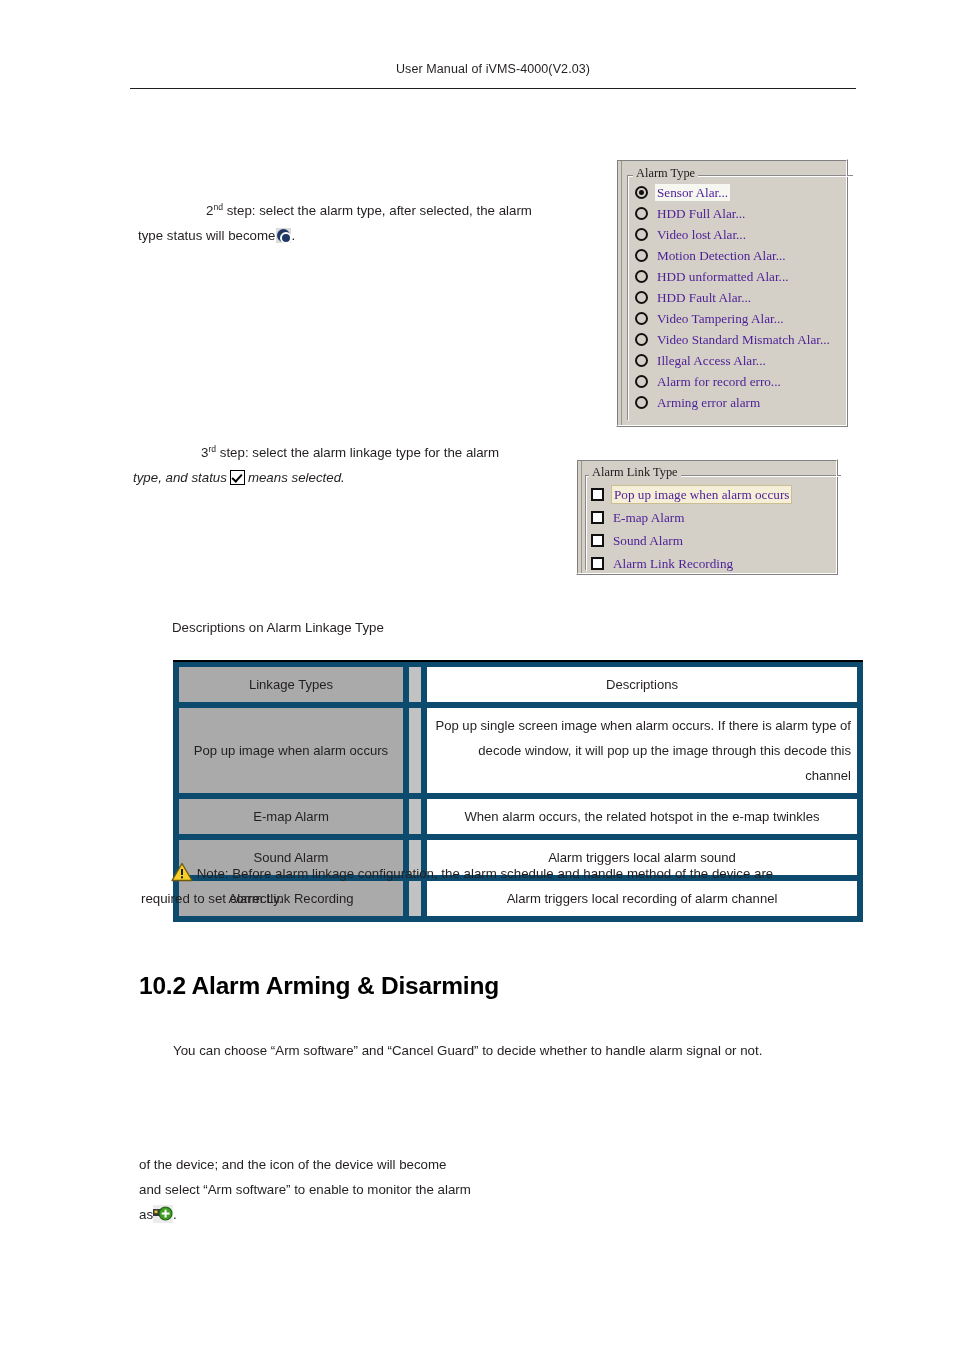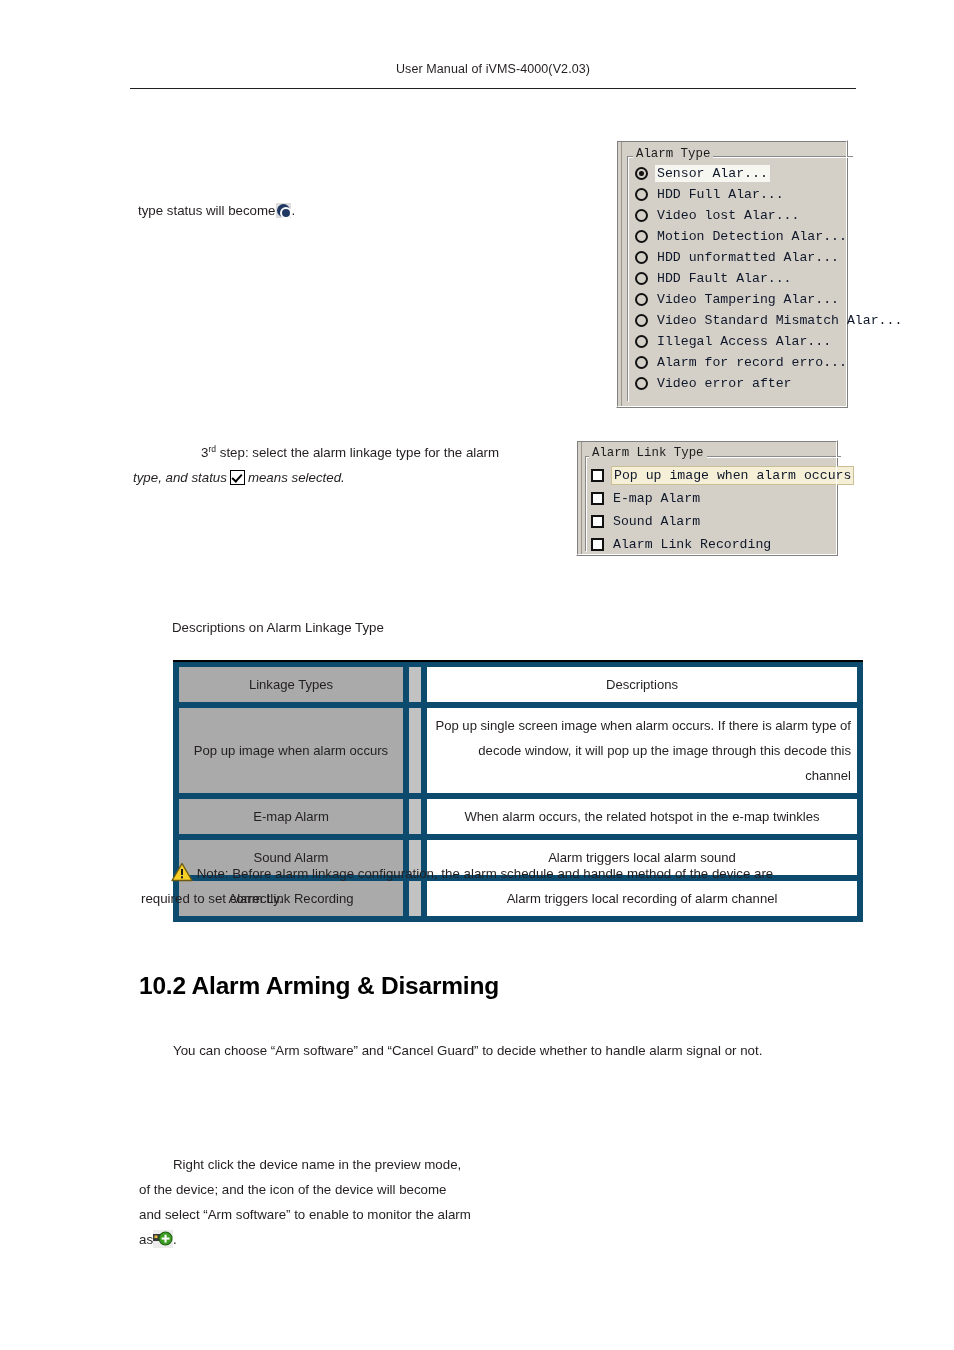--- a/index.html
+++ b/index.html
@@ -98,21 +98,22 @@
     background: #ececec;
   }
 
   
   .win-panel {
     position: absolute;
     background: #d4d0c8;
     border: 1px solid #ffffff;
     border-right-color: #808080;
     border-bottom-color: #808080;
-    font-family: Liberation Mono, monospace;
+    font-family: Liberation Serif, serif;
+    margin-top: 19px;
   }
   .win-panel .outer-edge {
     position: absolute;
     left: 0; top: 0; right: 0; bottom: 0;
     border: 1px solid #808080;
     border-right-color: #ffffff;
     border-bottom-color: #ffffff;
     pointer-events: none;
   }
   .panel-left-rail {
@@ -144,21 +145,21 @@
 
   .opt-row {
     position: absolute;
     display: flex;
     align-items: center;
     height: 21px;
     white-space: nowrap;
   }
   .opt-label {
     font-size: 13.2px;
-    color: #0f172a;
+    color: #4c1d95;
     padding: 0 2px;
     line-height: 17px;
   }
 
   
   .radio-g {
     width: 13px; height: 13px;
     border-radius: 50%;
     border: 2.2px solid #111;
     background: #d4d0c8;
@@ -227,20 +228,23 @@
     color: #000;
   }
 </style>
 </head>
 <body>
 
 <div class="page-header">User Manual of iVMS-4000(V2.03)</div>
 <div class="header-rule"></div>
 
 <div class="para" style="left:172px; top:198px; width:390px;">
+  <span class="indent" style="display:block;">
+    <span>2</span><sup>nd</sup><span> step: select the alarm type, after selected, the alarm</span>
+  </span>
   <span style="display:block; margin-left:-34px;">
     <span>type status will become</span><span class="inline-radio"></span><span>.</span>
   </span>
 </div>
 
 <div class="win-panel" style="left:616px; top:140px; width:232px; height:268px;">
   <div class="panel-left-rail"></div>
 
   <div class="group-frame" style="left:10px; top:15px; right:-6px; bottom:6px;"></div>
   <div class="group-frame-hl" style="left:11px; top:16px; right:-7px; bottom:5px;"></div>
@@ -282,21 +286,21 @@
   <div class="opt-row" style="left:18px; top:190px;">
     <span class="radio-g"></span>
     <span class="opt-label">Illegal Access Alar...</span>
   </div>
   <div class="opt-row" style="left:18px; top:211px;">
     <span class="radio-g"></span>
     <span class="opt-label">Alarm for record erro...</span>
   </div>
   <div class="opt-row" style="left:18px; top:232px;">
     <span class="radio-g"></span>
-    <span class="opt-label">Video error after</span>
+    <span class="opt-label">Arming error alarm</span>
   </div>
 
   <div class="outer-edge"></div>
 </div>
 
 <div class="para" style="left:167px; top:440px; width:390px;">
   <span class="indent" style="display:block;">
     <span>3</span><sup>rd</sup><span> step: select the alarm linkage type for the alarm</span>
   </span>
   <span style="display:block; margin-left:-34px;font-style:italic;">
@@ -379,21 +383,20 @@
     <span>Note: Before alarm linkage configuration, the alarm schedule and handle method of the device are</span>
   </span>
   <span style="display:block;">required to set correctly.</span>
 </div>
 
 <h2 class="sec">10.2 Alarm Arming &amp; Disarming</h2>
 
 <div class="para" style="left:173px; top:1038px; width:700px;">You can choose “Arm software” and “Cancel Guard” to decide whether to handle alarm signal or not.</div>
 
 <div class="para" style="left:139px; top:1152px; width:400px;">
-  <span class="indent" style="display:block;">Right click the device name in the preview mode,</span>
   <span style="display:block;">of the device; and the icon of the device will become</span>
   <span style="display:block;">and select “Arm software” to enable to monitor the alarm</span>
   <span style="display:block;">
     <span>as</span><span class="arm-icon">
       <svg width="20" height="18" viewBox="0 0 20 18" xmlns="http://www.w3.org/2000/svg">
         <rect x="0" y="4" width="9" height="7" fill="#3a3a3a"></rect>
         <rect x="1.5" y="5.5" width="3" height="2.6" fill="#e8c03a"></rect>
         <circle cx="12.5" cy="8.5" r="6.5" fill="#3d9e23" stroke="#1d5e10" stroke-width="1.1"></circle>
         <rect x="11.5" y="4.7" width="2.1" height="7.8" fill="#ffffff"></rect>
         <rect x="8.7" y="7.5" width="7.8" height="2.1" fill="#ffffff"></rect>

